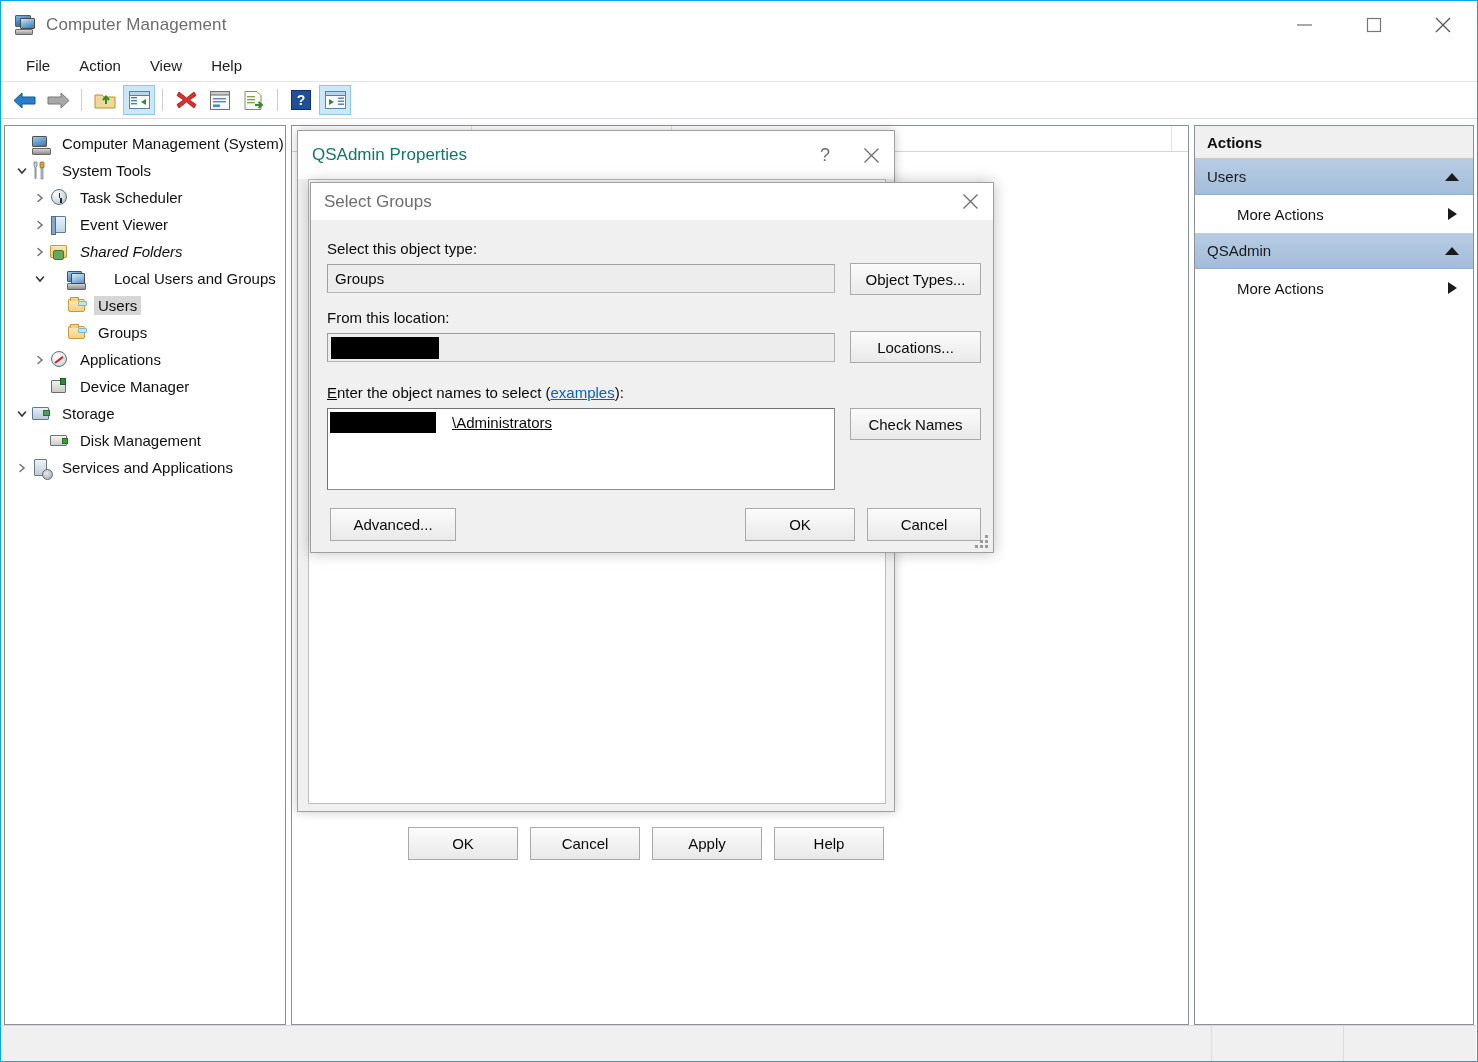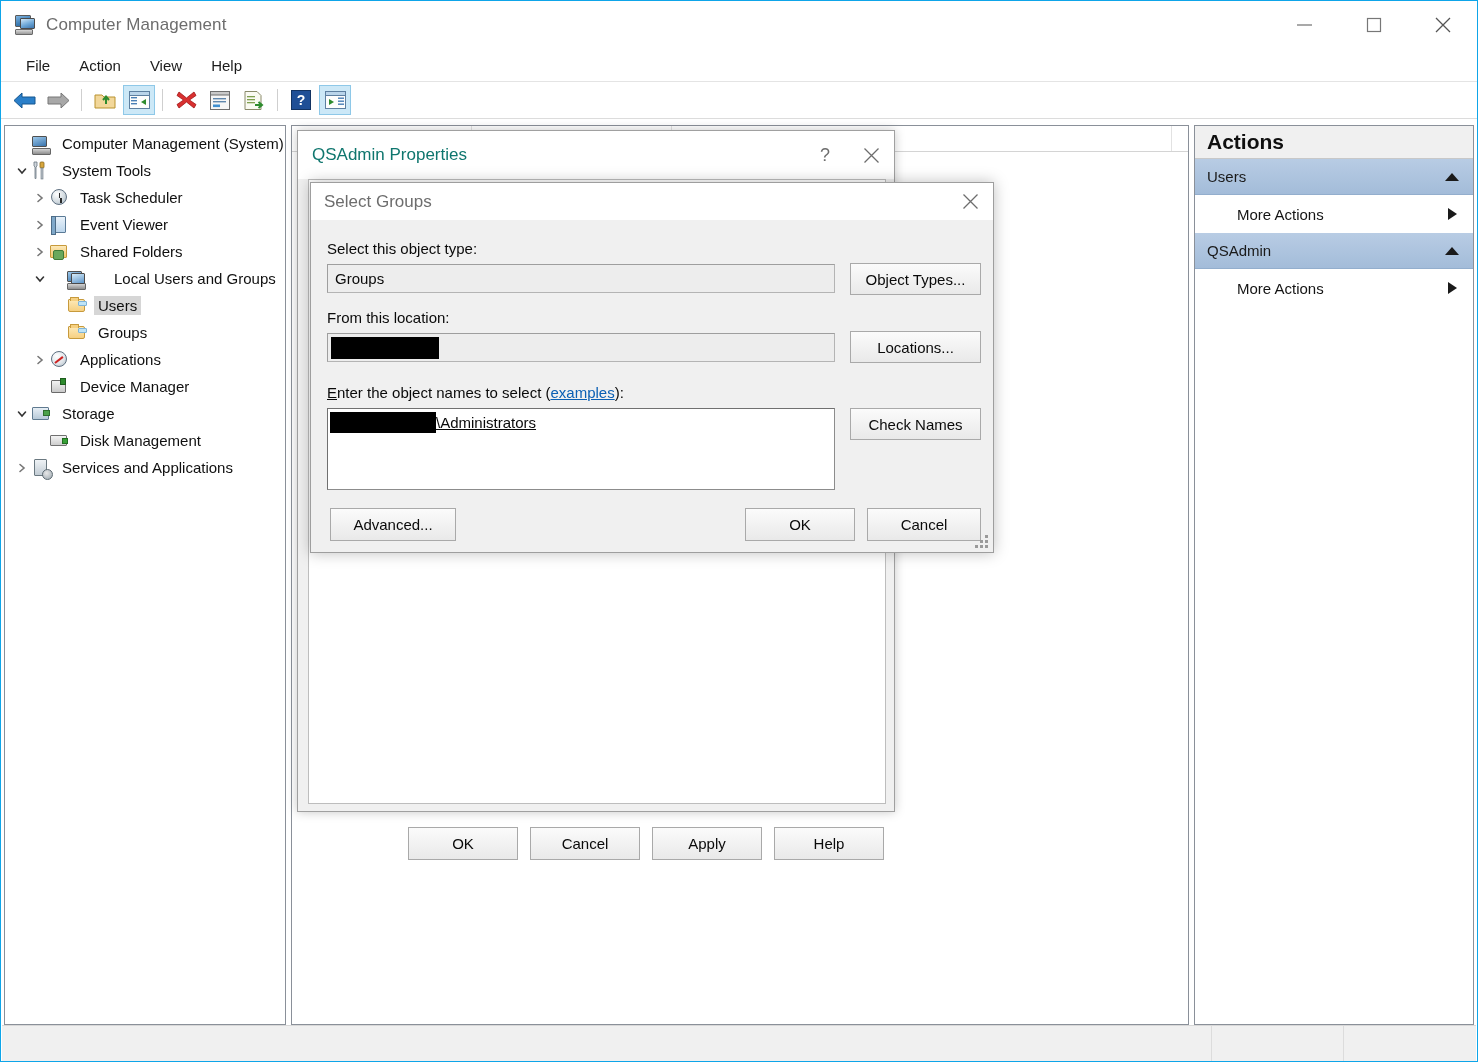--- a/index.html
+++ b/index.html
@@ -314,21 +314,21 @@
     background: #ffffff;
     border: 1px solid #8a9099;
     overflow: hidden;
   }
   .actions-title {
     height: 33px;
     background: #f0f0f0;
     border-bottom: 1px solid #c8c8c8;
     display: flex; align-items: center;
     padding-left: 12px;
-    font-size: 21px;
+    font-size: 15px;
     font-weight: bold;
     color: #101010;
   }
   .actions-group-header {
     height: 36px;
     background: linear-gradient(#b8cce4,#a3bcd9);
     border-bottom: 1px solid #93aecd;
     display: flex; align-items: center;
     padding: 0 14px 0 12px;
     font-size: 15px;
@@ -531,20 +531,21 @@
     position: relative;
   }
   .resolved {
     font-size: 15px;
     color: #0a0a0a;
     text-decoration: underline;
     position:absolute;
     left: 2px; top: 3px;
     display:flex;
     align-items:center;
+    gap:16px;
   }
   .examples-link {
     color: #0a5fb4;
     text-decoration: underline;
   }
   .underline-accel { text-decoration: underline; }
 
   .resize-grip {
     position:absolute;
     right: 4px; bottom: 3px;
@@ -721,21 +722,21 @@
             <svg width="12" height="12" viewBox="0 0 12 12">
                 <path d="M4 2.5 L8 6 L4 9.5" stroke="#777" stroke-width="1.6" fill="none" stroke-linecap="round"></path>
               </svg>
           </span>
           <span class="tree-icon">
               <i class="ic-eventlog"></i>
             </span>
           <span class="tree-label">Event Viewer</span>
         </div>
 
-        <div class="tree-row" style="padding-left:26px;">
+        <div class="tree-row" style="padding-left:26px;font-style:italic;">
           <span class="tw-twisty">
             <svg width="12" height="12" viewBox="0 0 12 12">
                 <path d="M4 2.5 L8 6 L4 9.5" stroke="#777" stroke-width="1.6" fill="none" stroke-linecap="round"></path>
               </svg>
           </span>
           <span class="tree-icon">
               <i class="ic-shared"></i>
             </span>
           <span class="tree-label">Shared Folders</span>
         </div>

